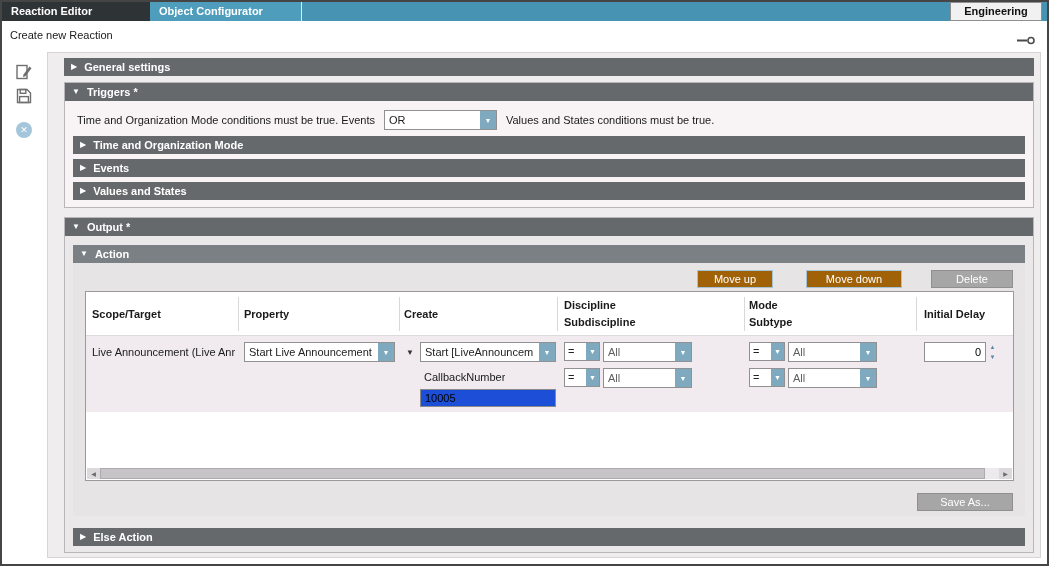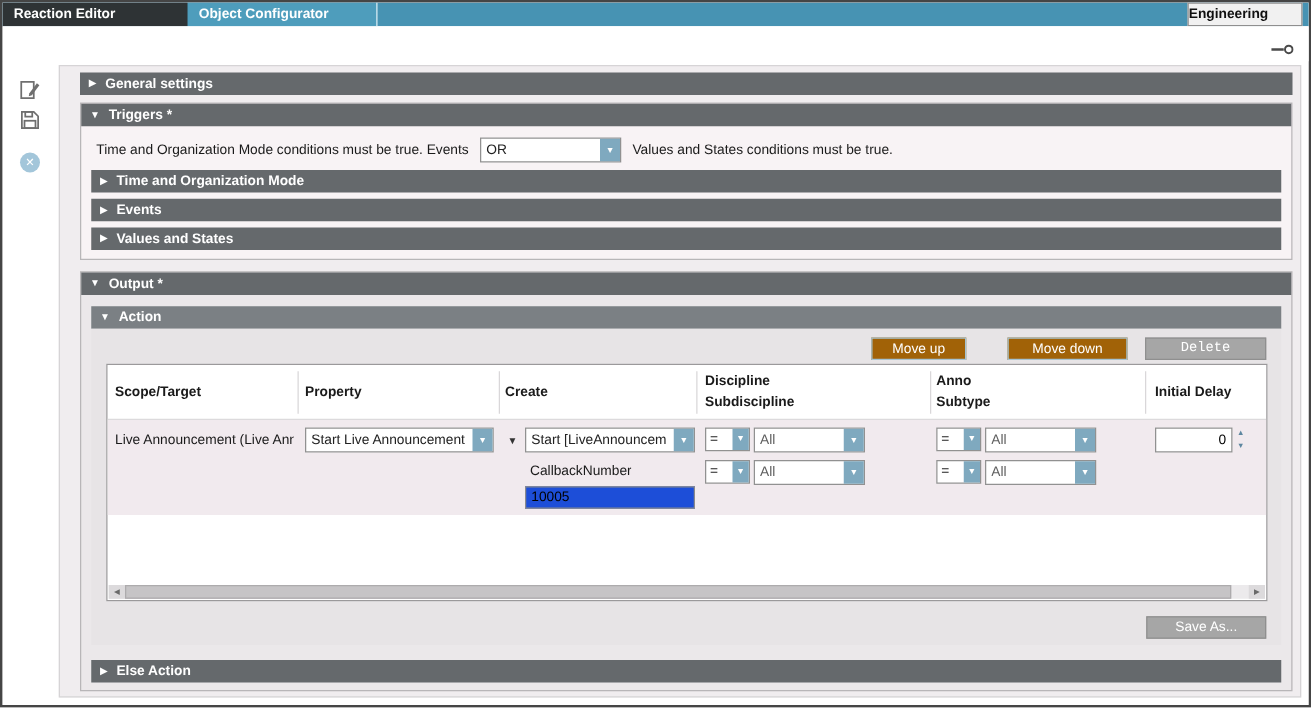--- a/index.html
+++ b/index.html
@@ -4,21 +4,21 @@
 <style>
   * { margin:0; padding:0; box-sizing:border-box; }
   body { font-family: "Liberation Sans", "DejaVu Sans", sans-serif; background:#cfcfcf; }
   .window { position:relative; width:1049px; height:566px; background:#fff; border:2px solid #454545; overflow:hidden; }
 
   
   .tabbar { position:absolute; top:0; left:0; right:0; height:19px; background:#4793b3; }
   .tab { position:absolute; top:0; height:19px; color:#fff; font-size:11px; font-weight:bold; line-height:19px; padding-left:9px; cursor:default; }
   .tab-active { left:0; width:148px; background:#2e3335; }
   .tab-2 { left:148px; width:152px; background:#4e9dbc; border-right:1px solid #d9ecf4; }
-  .tab-eng { position:absolute; top:0; right:5px; width:92px; height:19px; background:#f1f1f1; border:1px solid #8f8f8f; color:#111; font-size:11px; font-weight:bold; text-align:left; line-height:17px; }
+  .tab-eng { position:absolute; top:0; right:5px; width:92px; height:19px; background:#f1f1f1; border:1px solid #8f8f8f; color:#111; font-size:11px; font-weight:bold; text-align:center; line-height:17px; }
 
   
   .toolbar { position:absolute; top:19px; left:0; right:0; height:28px; background:#fff; }
   .toolbar-title { position:absolute; left:8px; top:0; line-height:28px; font-size:11px; color:#1a1a1a; }
   .pin { position:absolute; right:12px; top:10px; }
 
   
   .sidebar { position:absolute; left:0; top:47px; bottom:0; width:45px; background:#fff; }
   .side-icon { position:absolute; left:13px; width:18px; height:18px; cursor:pointer; }
   .cancel-circle { position:absolute; left:14px; width:16px; height:16px; border-radius:50%; background:#a3c6da; color:#fff; font-size:9px; font-weight:bold; display:flex; align-items:center; justify-content:center; }
@@ -74,20 +74,21 @@
 
 <div class="window">
 
   <div class="tabbar">
     <div class="tab tab-2">Object Configurator</div>
     <div class="tab tab-active">Reaction Editor</div>
     <div class="tab-eng">Engineering</div>
   </div>
 
   <div class="toolbar">
+    <div class="toolbar-title">Create new Reaction</div>
     <div class="pin">
       <svg width="18" height="9" viewBox="0 0 18 9">
           <line x1="0" y1="4.5" x2="10" y2="4.5" stroke="#4a4a4a" stroke-width="2"></line>
           <circle cx="14" cy="4.5" r="3" fill="none" stroke="#4a4a4a" stroke-width="1.6"></circle>
         </svg>
     </div>
   </div>
 
   <div class="sidebar">
     <div class="side-icon" style="top:14px;">
@@ -150,30 +151,30 @@
 
       <div class="hdr hdr-light" style="left:8px; right:8px; top:27px;">
         <span class="tri">▼</span>
         <span>Action</span>
       </div>
 
       <div style="position:absolute; left:8px; right:8px; top:45px; height:253px; background:#e7e4e6;">
 
         <div class="gbtn bluebtn" style="right:252px; top:7px; width:76px;">Move up</div>
         <div class="gbtn bluebtn" style="right:123px; top:7px; width:96px;">Move down</div>
-        <div class="gbtn" style="right:12px; top:7px; width:97px;font-family:Liberation Mono, monospace;">Delete</div>
+        <div class="gbtn" style="right:12px; top:7px; width:82px;">Delete</div>
 
         <div class="atable" style="left:12px; right:11px; top:28px; height:190px;">
 
           <div class="th" style="left:6px; top:16px;">Scope/Target</div>
           <div class="th" style="left:158px; top:16px;">Property</div>
           <div class="th" style="left:318px; top:16px;">Create</div>
           <div class="th" style="left:478px; top:7px;">Discipline</div>
           <div class="th" style="left:478px; top:24px;">Subdiscipline</div>
-          <div class="th" style="left:663px; top:7px;">Anno</div>
+          <div class="th" style="left:663px; top:7px;">Mode</div>
           <div class="th" style="left:663px; top:24px;">Subtype</div>
           <div class="th" style="left:838px; top:16px;">Initial Delay</div>
           <div class="col-sep" style="left:152px;"></div>
           <div class="col-sep" style="left:313px;"></div>
           <div class="col-sep" style="left:471px;"></div>
           <div class="col-sep" style="left:658px;"></div>
           <div class="col-sep" style="left:830px;"></div>
           <div class="thead-line"></div>
 
           <div class="rowband"></div>

